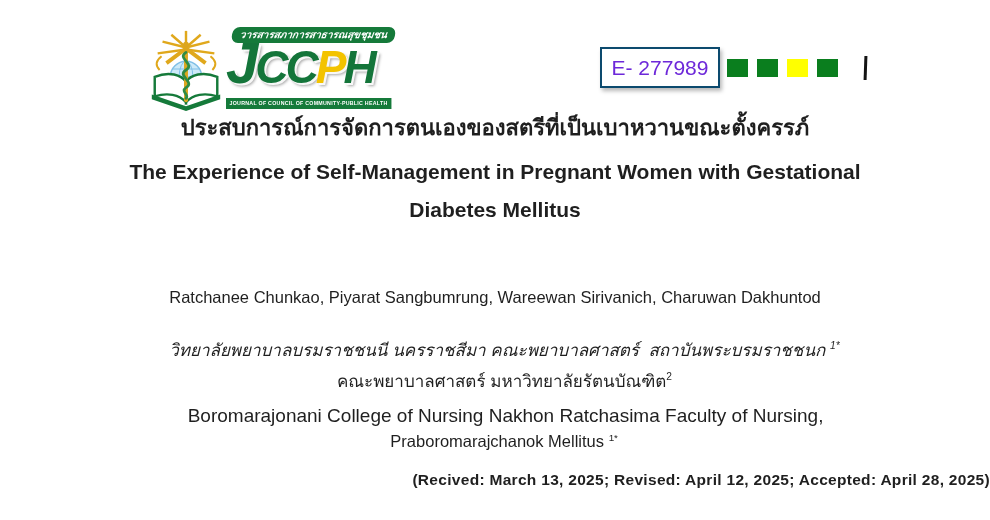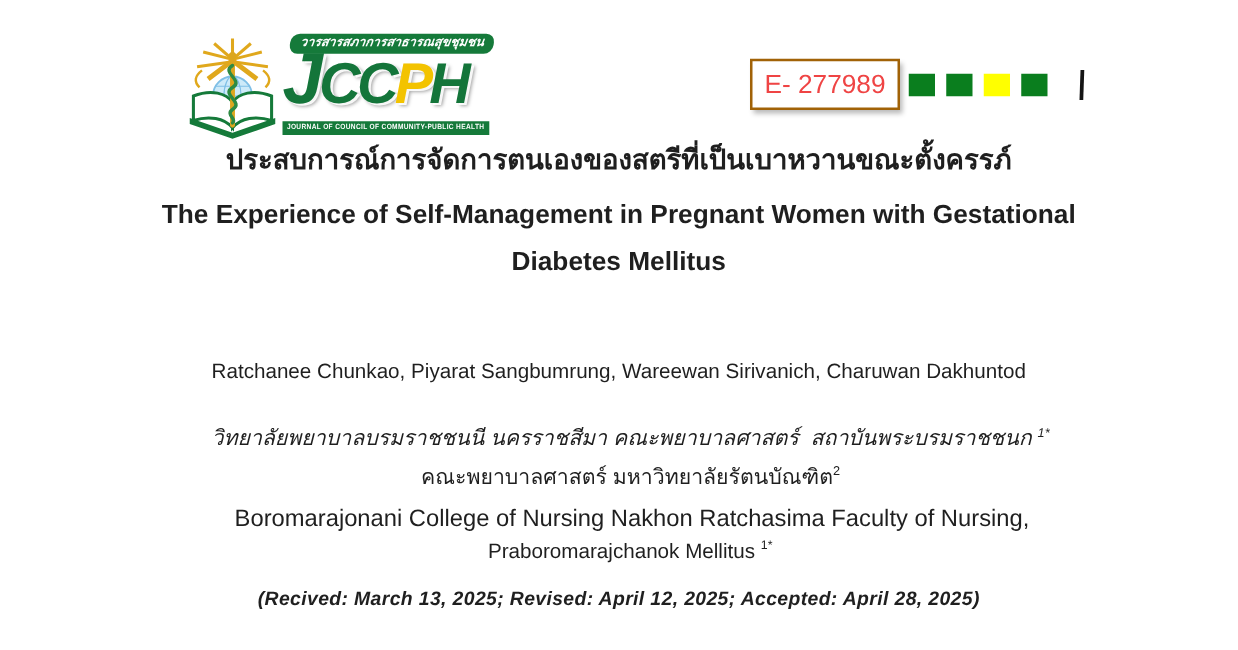--- a/index.html
+++ b/index.html
@@ -16,40 +16,40 @@
   .acronym{margin-top:-4px;white-space:nowrap;font-weight:900;letter-spacing:-3px;
       text-shadow:2px 2px 0 rgba(255,255,255,.9),3px 3px 3px rgba(0,0,0,.35);font-style:italic;}
   .ltr{font-size:46px;line-height:48px;display:inline-block;}
   .ltr-j{font-size:58px;}
   .ribbon-bottom{display:inline-block;background:#157a3a;color:#fff;font-size:6px;line-height:9px;
       padding:1px 4px;letter-spacing:.3px;white-space:nowrap;font-weight:700;
       transform:scaleX(.88);transform-origin:left;margin-top:-6px;}
 
   
   .id-box{position:absolute;left:600px;top:47px;width:116px;height:37px;background:#fff;
-      border:2px solid #a16207;box-shadow:2px 3px 4px rgba(0,0,0,.28);
-      display:flex;align-items:center;justify-content:center;font-size:21px;color:#ef4444;}
+      border:2px solid #0c4a6e;box-shadow:2px 3px 4px rgba(0,0,0,.28);
+      display:flex;align-items:center;justify-content:center;font-size:21px;color:#6d28d9;}
   .squares{position:absolute;left:727px;top:59px;display:flex;gap:9px;}
   .square{width:21px;height:18px;}
   .cursor-bar{position:absolute;left:864px;top:56px;width:3px;height:24px;background:#141414;
       transform:rotate(2deg);}
 
   
   .line{position:absolute;left:0;width:100%;text-align:center;white-space:pre-wrap;}
   .thai-title{top:110px;font-size:22px;font-weight:700;}
   .eng-title-1{top:160px;font-size:21px;font-weight:700;}
   .eng-title-2{top:198px;font-size:21px;font-weight:700;}
   .authors-th{top:250px;font-size:17.5px;}
   .authors-en{top:288px;font-size:16.5px;}
   .aff-th-1{top:316px;font-size:17px;font-style:italic;}
   .aff-th-2{top:347px;font-size:17px;}
   .aff-en-1{top:383px;font-size:19px;}
   .aff-en-2{top:413px;font-size:16.5px;}
   .aff-en-3{top:442px;font-size:16.5px;}
-  .dates{top:471px;font-size:15.5px;font-weight:700;font-style:italic;letter-spacing:.3px;}
+  .dates{top:471px;font-size:15.5px;font-weight:700;letter-spacing:.3px;text-align:right;}
   sup{font-size:.6em;vertical-align:super;line-height:0;}
 </style>
 </head>
 <body>
 
 <div class="page">
 
   <div class="logo">
     <svg class="emblem" viewBox="0 0 90 88">
 

